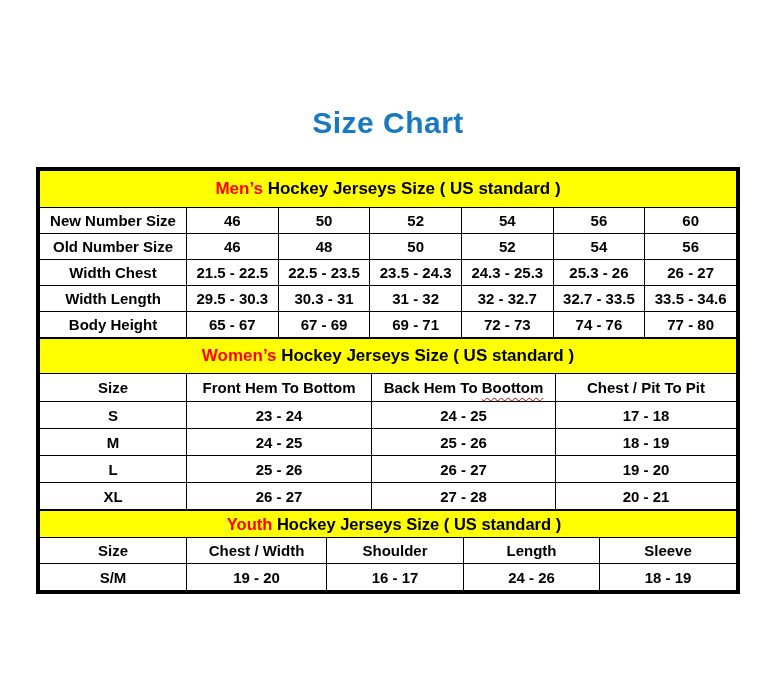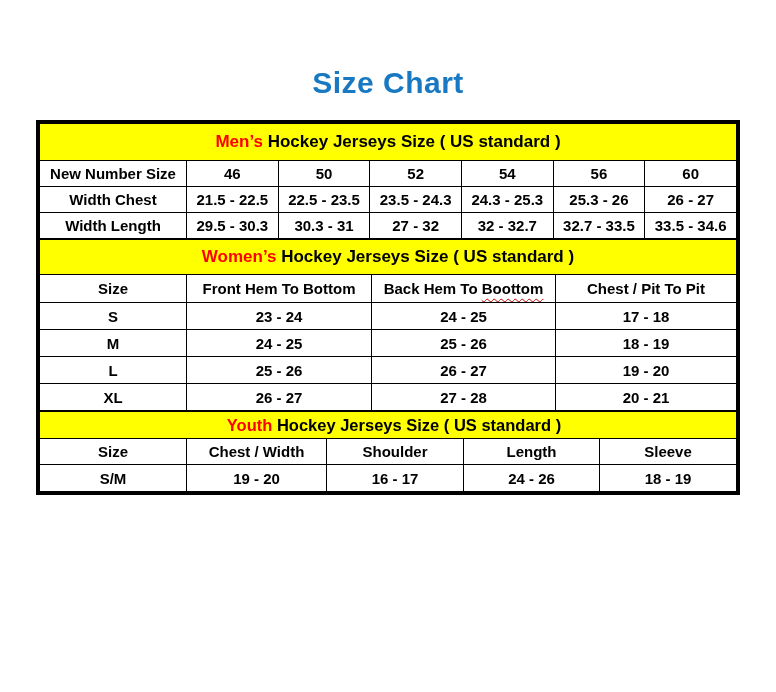--- a/index.html
+++ b/index.html
@@ -6,33 +6,34 @@
     margin: 0; padding: 0;
     width: 776px; height: 692px;
     background: #ffffff;
     font-family: "Liberation Sans", sans-serif;
     color: #000000;
     overflow: hidden;
   }
   .page { width: 776px; height: 692px; position: relative; }
   .title {
     margin: 0;
-    padding-top: 66px;
+    padding-top: 106px;
     padding-bottom: 20px;
     text-align: center;
     font-size: 30px;
     font-weight: bold;
     color: #1878c2;
     letter-spacing: 0.5px;
   }
   .chart-wrap {
     margin-left: 36px;
     width: 704px;
     border: 3px solid #000000;
     box-sizing: border-box;
+    margin-top: 7px;
   }
   table.sec {
     border-collapse: collapse;
     width: 100%;
     table-layout: fixed;
   }
   table.sec td {
     border: 1.5px solid #000000;
     text-align: center;
     vertical-align: middle;
@@ -100,36 +101,54 @@
         <tr>
           <td class="row-label">New Number Size</td>
           <td>46</td>
           <td>50</td>
           <td>52</td>
           <td>54</td>
           <td>56</td>
           <td>60</td>
         </tr>
         <tr>
+          <td class="row-label">Old Number Size</td>
+          <td>46</td>
+          <td>48</td>
+          <td>50</td>
+          <td>52</td>
+          <td>54</td>
+          <td>56</td>
+        </tr>
+        <tr>
           <td class="row-label">Width Chest</td>
           <td>21.5 - 22.5</td>
           <td>22.5 - 23.5</td>
           <td>23.5 - 24.3</td>
           <td>24.3 - 25.3</td>
           <td>25.3 - 26</td>
           <td>26 - 27</td>
         </tr>
         <tr>
           <td class="row-label">Width Length</td>
           <td>29.5 - 30.3</td>
           <td>30.3 - 31</td>
-          <td>27 - 32</td>
+          <td>31 - 32</td>
           <td>32 - 32.7</td>
           <td>32.7 - 33.5</td>
           <td>33.5 - 34.6</td>
+        </tr>
+        <tr>
+          <td class="row-label">Body Height</td>
+          <td>65 - 67</td>
+          <td>67 - 69</td>
+          <td>69 - 71</td>
+          <td>72 - 73</td>
+          <td>74 - 76</td>
+          <td>77 - 80</td>
         </tr>
       </tbody>
     </table>
 
     <table class="sec womens">
       <colgroup>
         <col class="c-label">
           <col class="c1">
           <col class="c2">
           <col>

